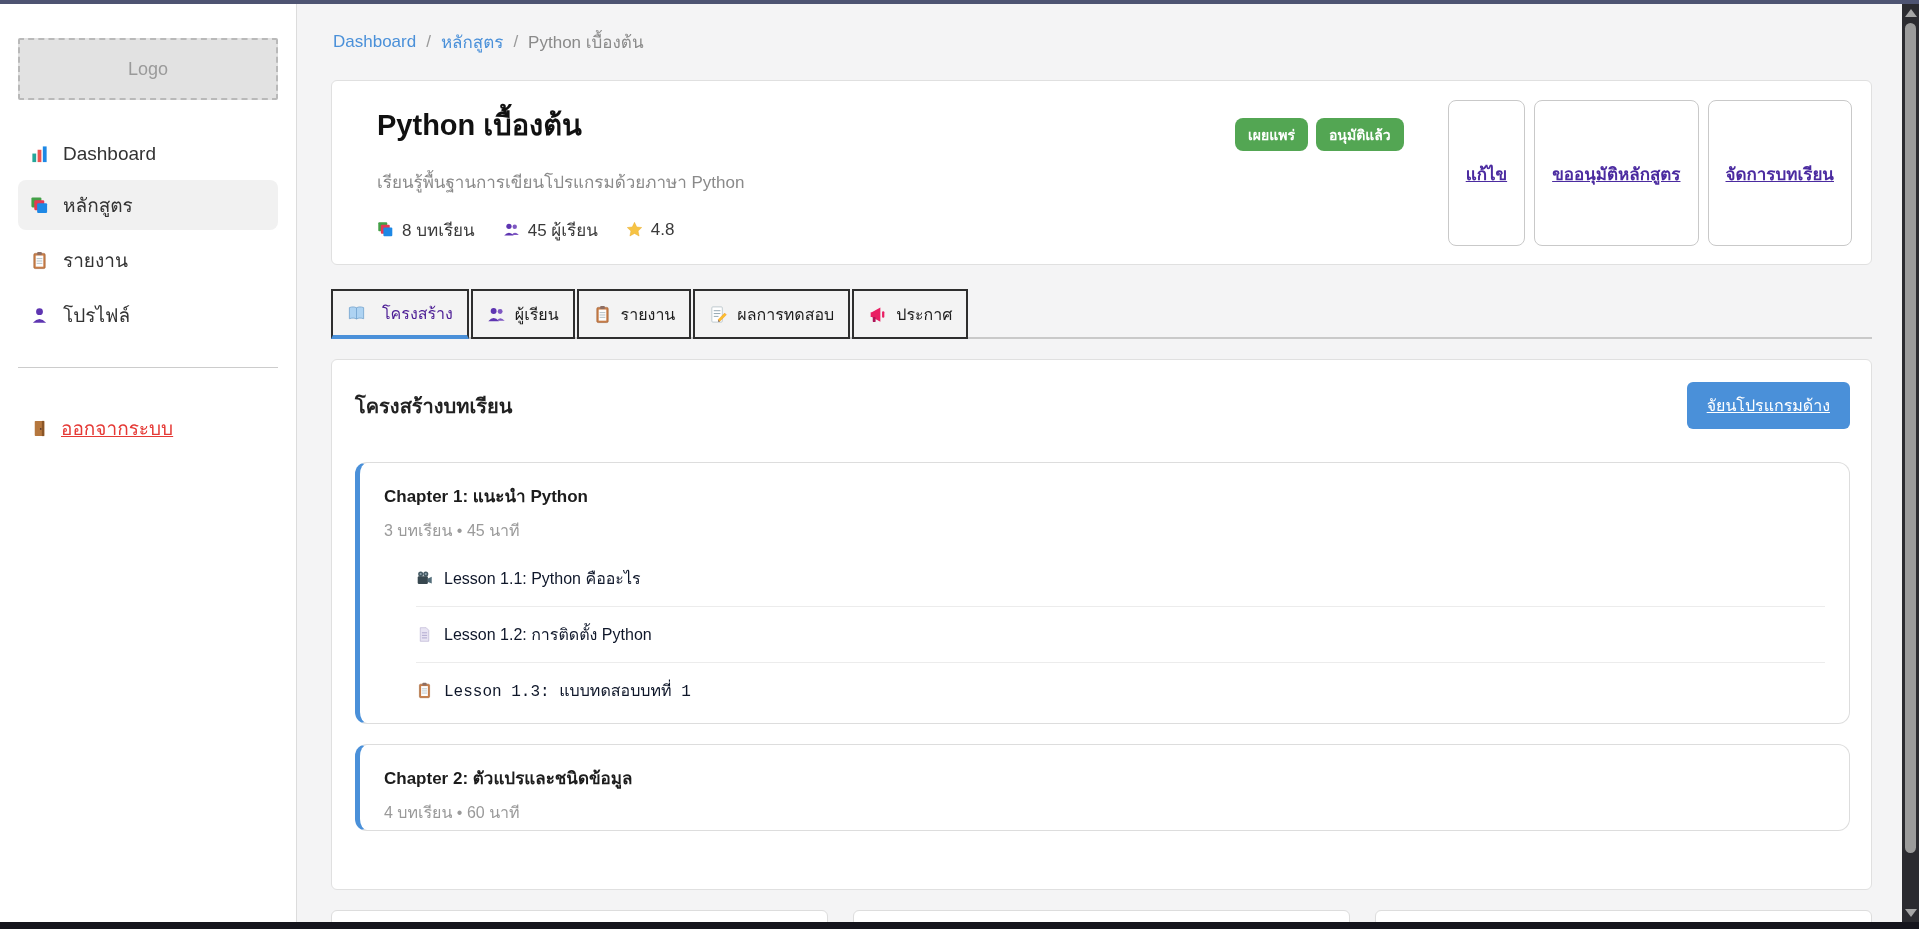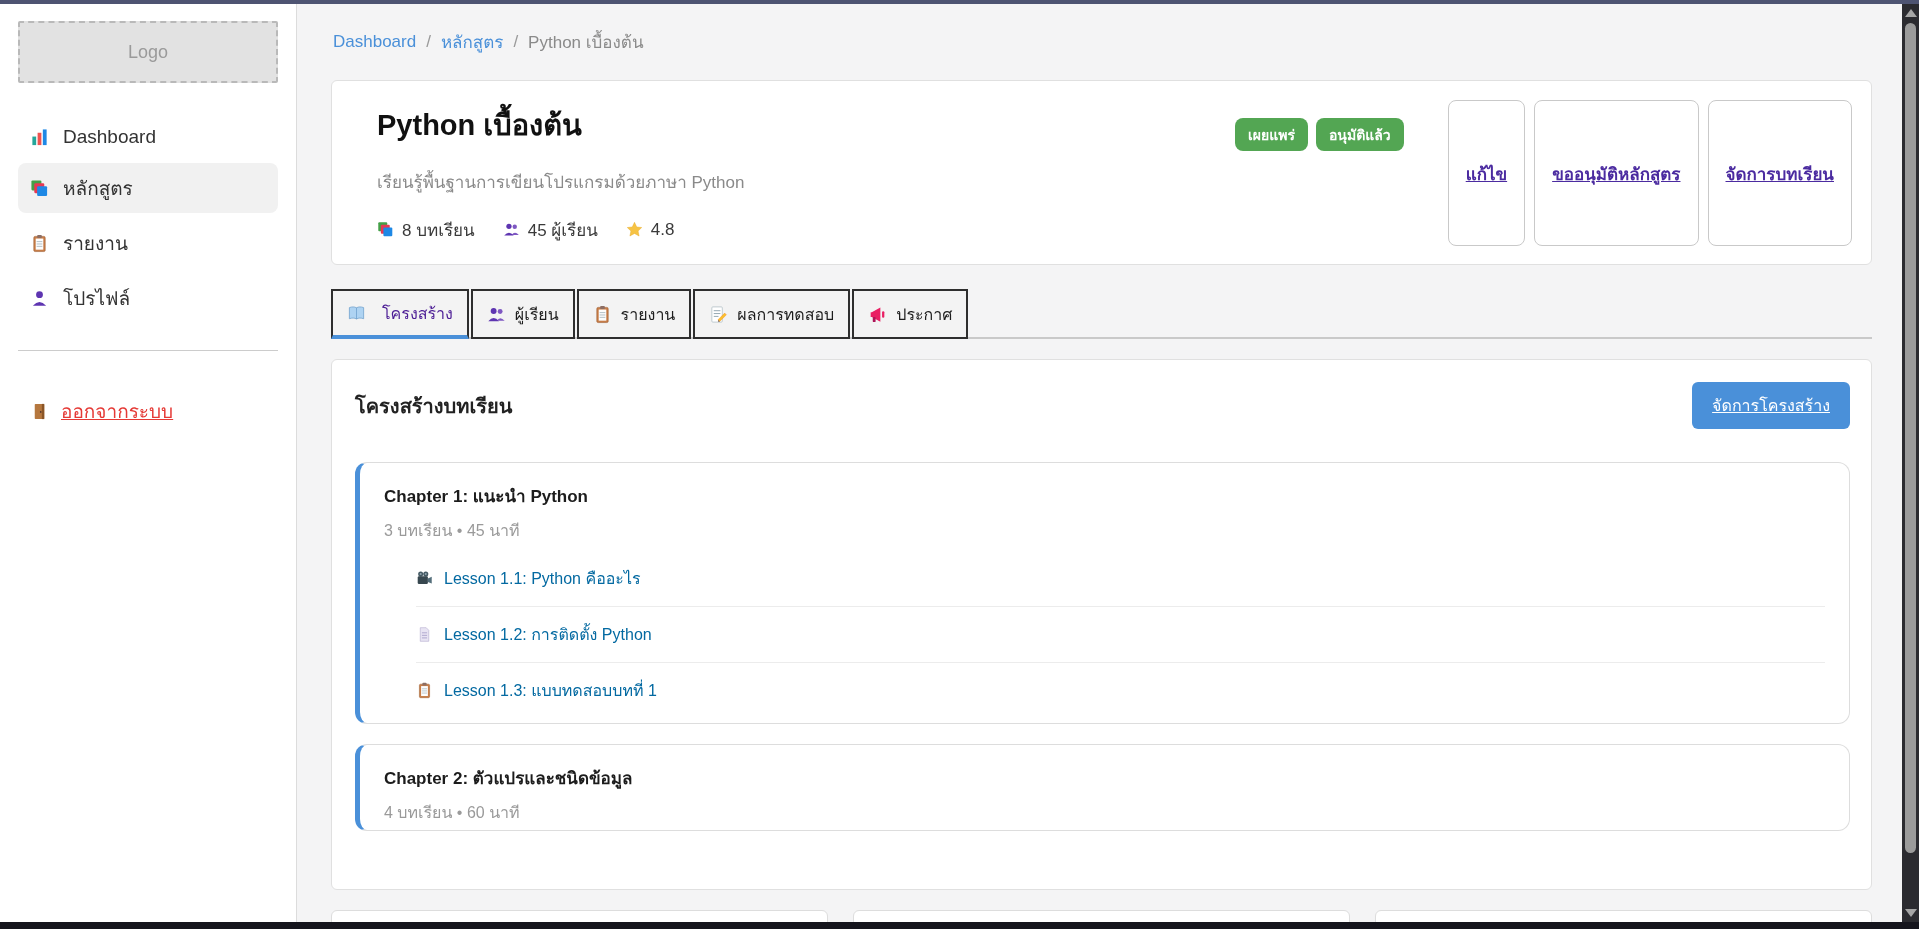--- a/index.html
+++ b/index.html
@@ -15,21 +15,21 @@
   .bottom-edge { position:absolute; bottom:0; left:0; right:0; height:7px; background:#15151d; z-index:40; }
   .scrollbar { position:absolute; top:4px; bottom:7px; right:0; width:17px; background:#2b2b30; z-index:35; display:flex; flex-direction:column; align-items:center; }
   .sb-arrow { width:0; height:0; border-left:6px solid transparent; border-right:6px solid transparent; }
   .sb-arrow.up { border-bottom:8px solid #a6a6a6; margin-top:5px; }
   .sb-arrow.down { border-top:8px solid #a6a6a6; position:absolute; bottom:5px; }
   .sb-thumb { width:11px; height:830px; margin-top:6px; background:#9b9b9b; border-radius:6px; }
 
   .app { display:flex; height:100%; padding-top:4px; padding-right:17px; padding-bottom:7px; }
 
   
-  .sidebar { width:297px; flex:none; background:#fff; border-right:1px solid #dcdcdc; padding:17px 18px 0; }
+  .sidebar { width:297px; flex:none; background:#fff; border-right:1px solid #dcdcdc; padding:34px 18px 0; }
   .logo-box { height:62px; background:#e2e2e2; border:2px dashed #b9b9b9; border-radius:2px;
     display:flex; align-items:center; justify-content:center; color:#9a9a9a; font-size:18px; }
   .nav { margin-top:33px; }
   .nav-item { display:flex; align-items:center; gap:14px; padding:10px 12px; margin-bottom:5px;
     font-size:19px; color:#333; border-radius:8px; cursor:pointer; }
   .nav-item.active { background:#f1f1f1; }
   .sidebar-divider { border:none; border-top:1px solid #ccc; margin:27px 0 0; }
   .logout { margin-top:45px; display:flex; align-items:center; gap:12px; padding-left:12px;
     font-size:19px; color:#e53935; text-decoration:underline; cursor:pointer; }
   .ic { display:inline-flex; flex:none; }
@@ -72,23 +72,23 @@
   .panel-head { display:flex; align-items:center; justify-content:space-between; }
   .panel-title { margin:0; font-size:20px; font-weight:bold; color:#222; }
   .manage-btn { background:#4a90d9; border:none; border-radius:6px; padding:11px 20px; cursor:pointer; }
   .manage-btn span { color:#fff; font-size:16px; text-decoration:underline; }
   .chapter { border:1px solid #ddd; border-left:5px solid #4a90d9; border-radius:12px; padding:19px 24px 5px; background:#fff; }
   .chapter.first { margin-top:33px; }
   .chapter + .chapter { margin-top:20px; }
   .ch-title { font-size:17px; font-weight:bold; color:#1c1c1c; }
   .ch-meta { margin-top:9px; font-size:16px; color:#9a9a9a; }
   .lessons { margin:8px 0 0 32px; }
-  .lesson { display:flex; align-items:center; gap:11px; padding:15px 0; font-size:16px; color:#0369a1;
+  .lesson { display:flex; align-items:center; gap:11px; padding:15px 0; font-size:16px; color:#0f172a;
     border-bottom:1px solid #ececec; cursor:pointer; }
-  .lesson:last-child { border-bottom:none; }
+  .lesson:last-child { border-bottom:none;font-family:Liberation Mono, monospace; }
 
   .bottom-row { margin-top:20px; display:flex; gap:25px; }
   .mini-card { flex:1; height:80px; background:#fff; border:1px solid #ddd; border-radius:6px; }
 </style>
 </head>
 <body>
 
 <div class="top-edge"></div>
 
 <div class="app">
@@ -277,21 +277,21 @@
             </svg>
           </span>
         <span>ประกาศ</span>
       </div>
     </div>
 
     <section class="panel">
       <div class="panel-head">
         <h2 class="panel-title">โครงสร้างบทเรียน</h2>
         <button class="manage-btn">
-          <span>จัดการโครงสร้าง</span>
+          <span>จัยนโปรแกรมด้าง</span>
         </button>
       </div>
 
       <div class="chapter first">
         <div class="ch-title">Chapter 1: แนะนำ Python</div>
         <div class="ch-meta">3 บทเรียน • 45 นาที</div>
         <div class="lessons">
           <div class="lesson">
             <span class="ic small">
                 <svg viewBox="0 0 20 20">

